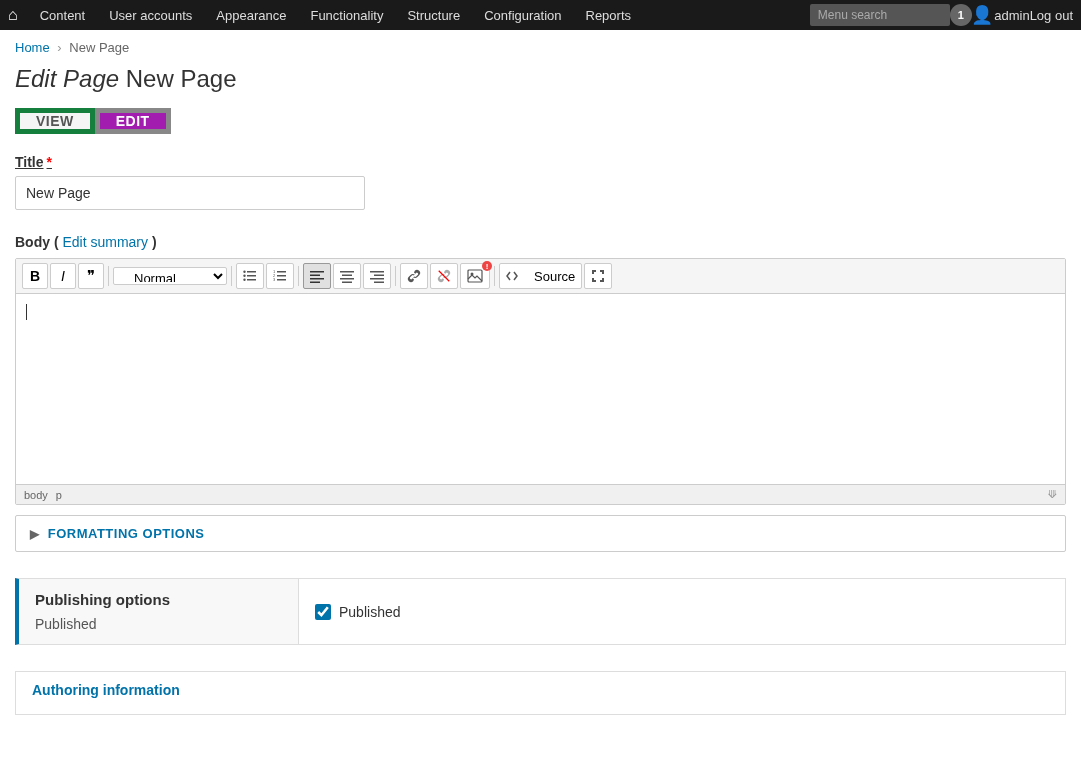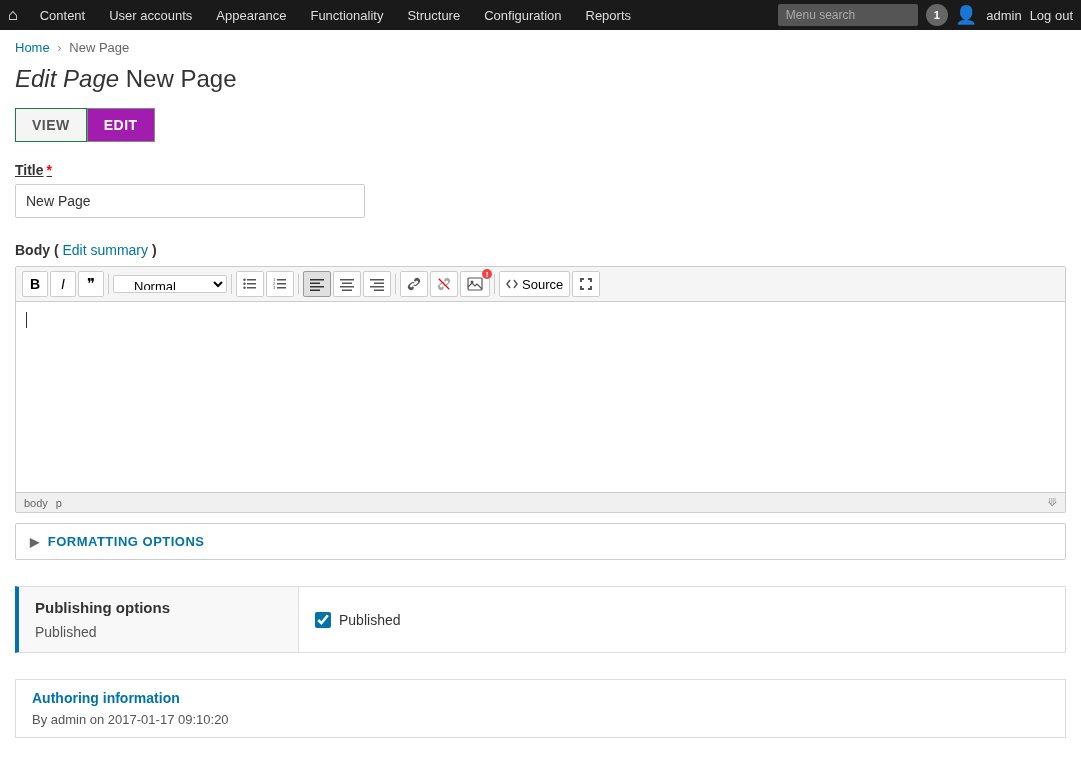--- a/index.html
+++ b/index.html
@@ -26,21 +26,21 @@
       height: 28px;
       line-height: 30px;
       cursor: pointer;
       font-size: 13px;
       color: #ddd;
     }
     .top-nav .nav-right {
       margin-left: auto;
       display: flex;
       align-items: center;
-      gap: 8px;
+      gap: 0;
     }
     .search-box {
       background: #555;
       border: none;
       color: #ccc;
       padding: 3px 8px;
       font-size: 12px;
       width: 140px;
       height: 22px;
       border-radius: 2px;
@@ -79,22 +79,22 @@
     }
     .page-title em { font-style: italic; }
 
     
     .tabs {
       display: flex;
       padding: 0 15px;
       margin-bottom: 20px;
     }
     .tab {
-      padding: 8px 16px;
-      border: 1px solid #15803d;
+      padding: 0 16px;
+      border: 5px solid #15803d;
       cursor: pointer;
       font-size: 14px;
       font-weight: bold;
       text-transform: uppercase;
       letter-spacing: 0.5px;
     }
     .tab.active {
       background: #a21caf;
       color: #fff;
       border-color: #888;
@@ -408,21 +408,21 @@
     </button>
     <button class="toolbar-btn" title="Insert image" style="position:relative;">
       <svg width="16" height="16" viewBox="0 0 16 16">
           <rect x="1" y="2" width="14" height="12" rx="1" fill="none" stroke="#555" stroke-width="1.2"></rect>
           <circle cx="5" cy="6" r="1.5" fill="#555"></circle>
           <path d="M1 11l4-4 3 3 2-2 5 5" fill="none" stroke="#555" stroke-width="1.2"></path>
         </svg>
       <span style="position:absolute;top:-3px;right:-3px;background:#e44;color:#fff;border-radius:50%;width:10px;height:10px;font-size:8px;display:flex;align-items:center;justify-content:center;font-weight:bold;">!</span>
     </button>
     <div class="toolbar-separator"></div>
-    <button class="toolbar-btn" style="gap:4px; display:flex; align-items:center;">
+    <button class="toolbar-btn" style="gap:16px; display:flex; align-items:center;">
       <svg width="12" height="12" viewBox="0 0 12 12">
           <path d="M4 2L1 6l3 4" fill="none" stroke="#555" stroke-width="1.5"></path>
           <path d="M8 2l3 4-3 4" fill="none" stroke="#555" stroke-width="1.5"></path>
         </svg>
       <span>Source</span>
     </button>
     <button class="toolbar-btn" title="Fullscreen">
       <svg width="14" height="14" viewBox="0 0 14 14">
           <path d="M1 1h4v2H3v2H1V1zm8 0h4v4h-2V3H9V1zM1 9h2v2h2v2H1V9zm8 4v-2h2V9h2v4H9z" fill="#555"></path>
         </svg>
@@ -456,15 +456,14 @@
     <div class="publishing-right">
       <input type="checkbox" class="publishing-checkbox" checked="" style="">
       <label class="publishing-checkbox-label">Published</label>
     </div>
   </div>
 </div>
 
 <div class="authoring-section">
   <div class="authoring-inner">
     <div class="authoring-title">Authoring information</div>
-    <div class="authoring-info">By admin on 2017-01-17 09:10:20</div>
   </div>
 </div>
 
 </body></html>

